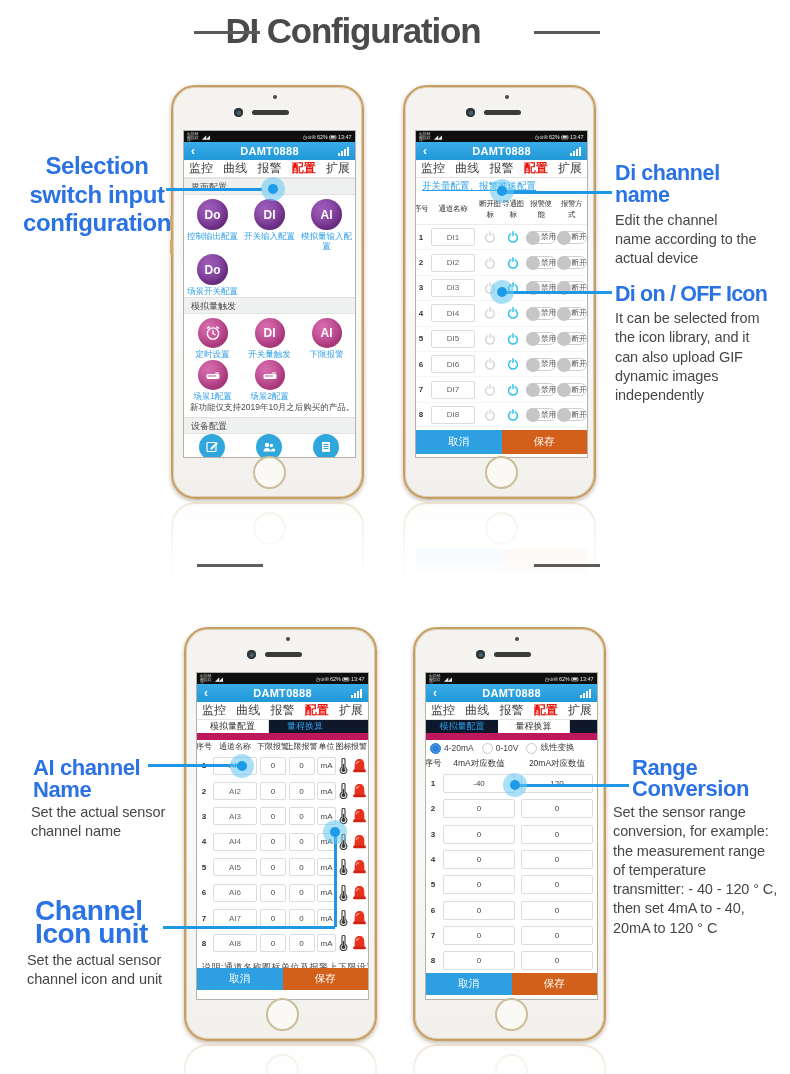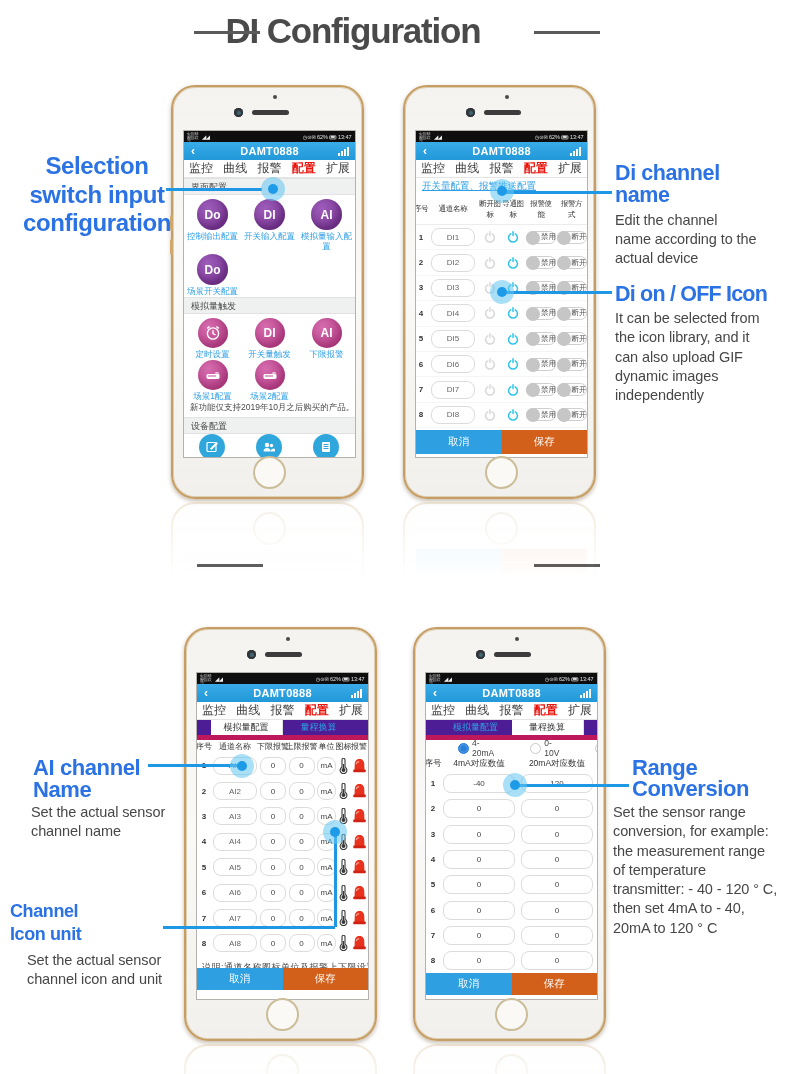--- a/index.html
+++ b/index.html
@@ -56,49 +56,49 @@
   .devb { width:26px; height:26px; border-radius:50%; background:#2fa7dc; display:flex; align-items:center; justify-content:center; }
 
   
   .link-row { height:17px; display:flex; align-items:center; padding-left:6px; background:#fff; }
   .link-row span { font-size:9.5px; color:#2e9fe6; text-decoration:underline; }
   .di-grid { display:grid; grid-template-columns:10px 54px 20px 26px 30px 31px; align-items:center; justify-items:center; }
   .di-head { height:30px; border-bottom:1px solid #ececec; }
   .di-head .th { font-size:7.5px; letter-spacing:-0.3px; color:#333; white-space:pre; text-align:center; line-height:10.5px; }
   .di-row { height:25.4px; border-bottom:1px solid #f5f5f5; }
   .num { font-size:8px; color:#333; font-weight:bold; }
-  .inp { width:44px; height:18px; border:1px solid #dcdcdc; border-radius:8px; background:#fff; color:#666;
+  .inp { width:44px; height:18px; border:1px solid #dcdcdc; border-radius:2px; background:#fff; color:#666;
          font-size:8px; display:flex; align-items:center; justify-content:center; }
   .pwr { width:13px; height:13px; display:flex; align-items:center; justify-content:center; }
   .tog { position:relative; width:30px; height:13px; border:1px solid #cfcfcf; border-radius:7px; background:#fff; display:flex; align-items:center; }
   .tog .knob { position:absolute; left:-1px; top:-1px; width:14px; height:14px; border-radius:50%; background:#c6c6c6; }
   .tog em { font-style:normal; font-size:7.5px; color:#555; margin-left:14px; white-space:nowrap; }
   .btn-row { position:absolute; left:0; bottom:3px; width:100%; height:24px; display:flex; }
   .btn-row.b9 { bottom:9px; height:22px; }
   .btn-row.b4 { bottom:4px; height:22px; }
   .btn { flex:1; display:flex; align-items:center; justify-content:center; color:#fff; font-size:10.5px; }
   .btn.cancel { background:#2e9fe0; }
   .btn.save { background:#d2601a; }
 
   
-  .subtabs { height:20px; background:#4c1d95; display:flex; border-bottom:5px solid #be185d;justify-content:center; }
+  .subtabs { height:20px; background:#0f172a; display:flex; border-bottom:7px solid #be185d; }
   .subtab { width:72px; display:flex; align-items:center; justify-content:center; font-size:9px; color:#2e9fe6; }
   .subtab.active { background:#fff; color:#333; border-right:1px solid #e0e0e0; }
   .ai-grid { display:grid; grid-template-columns:14px 48px 28px 29px 21px 13px 18px; align-items:center; justify-items:center; }
   .ai-head { height:13px; }
   .ai-head .th { font-size:8px; color:#333; white-space:nowrap; }
   .ai-row { height:25.4px; }
   .inp.w-name { width:44px; }
   .inp.w-num { width:26px; color:#444; }
   .inp.w-unit { width:19px; color:#444; }
   .p3-note { position:absolute; left:0; top:288px; font-size:9px; color:#4a4a4a; padding-left:5px; white-space:nowrap; letter-spacing:0.5px; }
 
   
   .radio-row { height:16px; display:flex; align-items:center; padding-left:4px; }
-  .radio-item { display:flex; align-items:center; margin-right:8px;margin-left:28px; }
+  .radio-item { display:flex; align-items:center; margin-right:8px; }
   .radio { width:11px; height:11px; border-radius:50%; background:#fff; border:1px solid #c8c8c8; margin-right:3px; flex:none; }
   .radio.sel { background:#2a7fd8; border-color:#2a7fd8; box-shadow: inset 0 0 0 1.5px #4695e5; }
   .radio-item span { font-size:8.5px; color:#444; }
   .rg-grid { display:grid; grid-template-columns:14px 78px 78px; align-items:center; justify-items:center; }
   .rg-head { height:15px; }
   .rg-head .th { font-size:8.5px; color:#333; white-space:nowrap; }
   .rg-row { height:25.3px; }
   .inp.w-big { width:72px; height:19px; color:#444; }
 
   
@@ -1020,21 +1020,21 @@
  the icon library, and it
 can also upload GIF
 dynamic images
 independently</div>
 
   <div class="ann-title" style="left:33px; top:757px; font-size:22px; line-height:21.8px;">AI channel
 Name</div>
   <div class="ann-desc" style="left:31px; top:803px; font-size:14.5px; line-height:19.2px; width:160px;">Set the actual sensor
 channel name</div>
 
-  <div class="ann-title" style="left:10px; top:900px; font-size:18px; line-height:22.5px;">Channel
+  <div class="ann-title" style="left:35px; top:900px; font-size:28px; line-height:22.5px;">Channel
 Icon unit</div>
   <div class="ann-desc" style="left:27px; top:951px; font-size:14.5px; line-height:19.2px; width:170px;">Set the actual sensor
 channel icon and unit</div>
 
   <div class="ann-title" style="left:632px; top:758px; font-size:22px; line-height:20.5px;">Range
 Conversion</div>
   <div class="ann-desc" style="left:613px; top:803px; font-size:14.5px; line-height:19.3px; width:180px;">Set the sensor range
 conversion, for example:
  the measurement range
 of temperature

